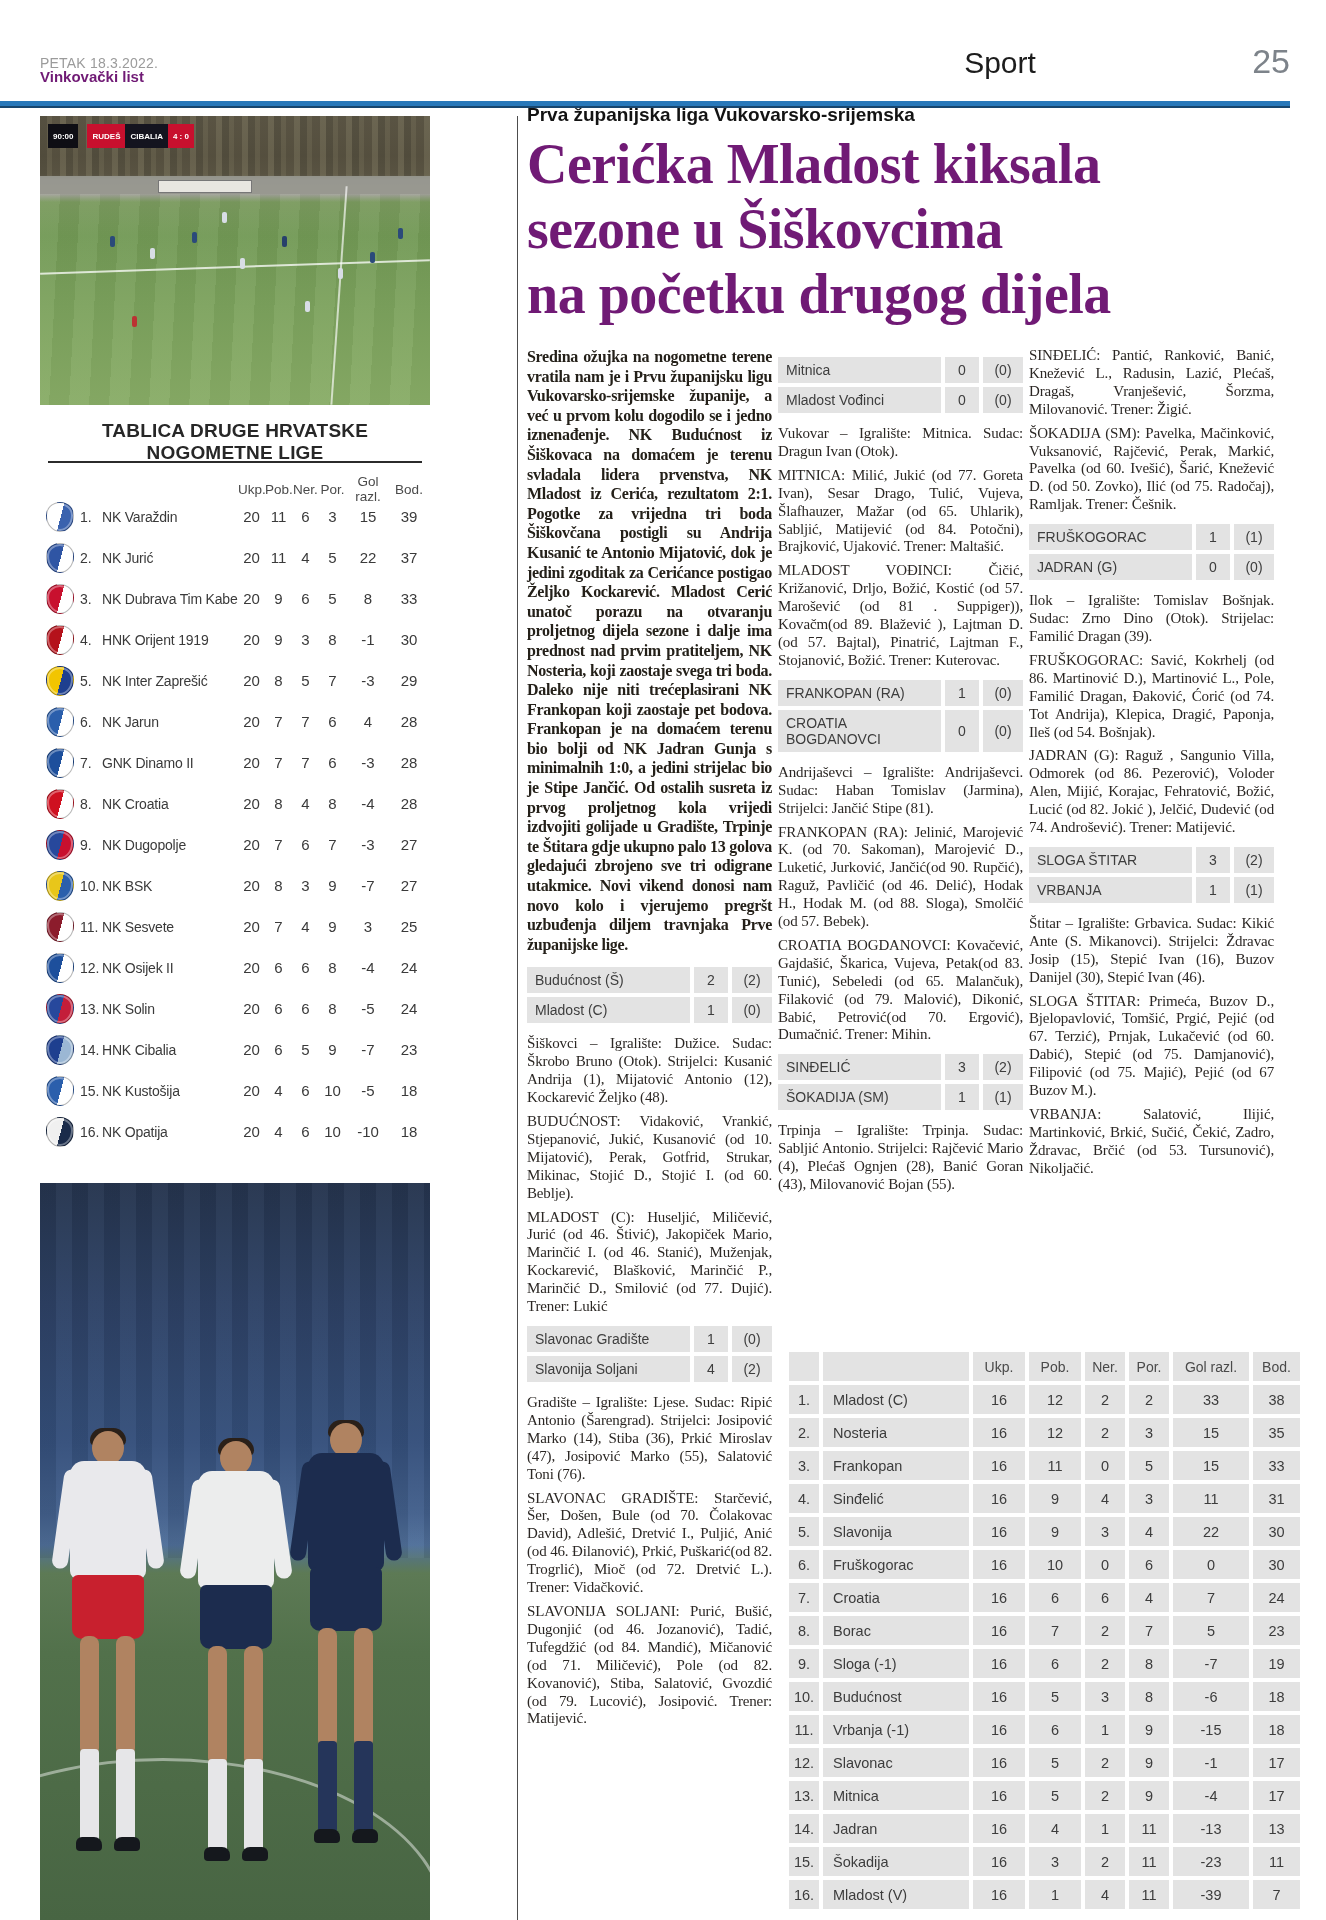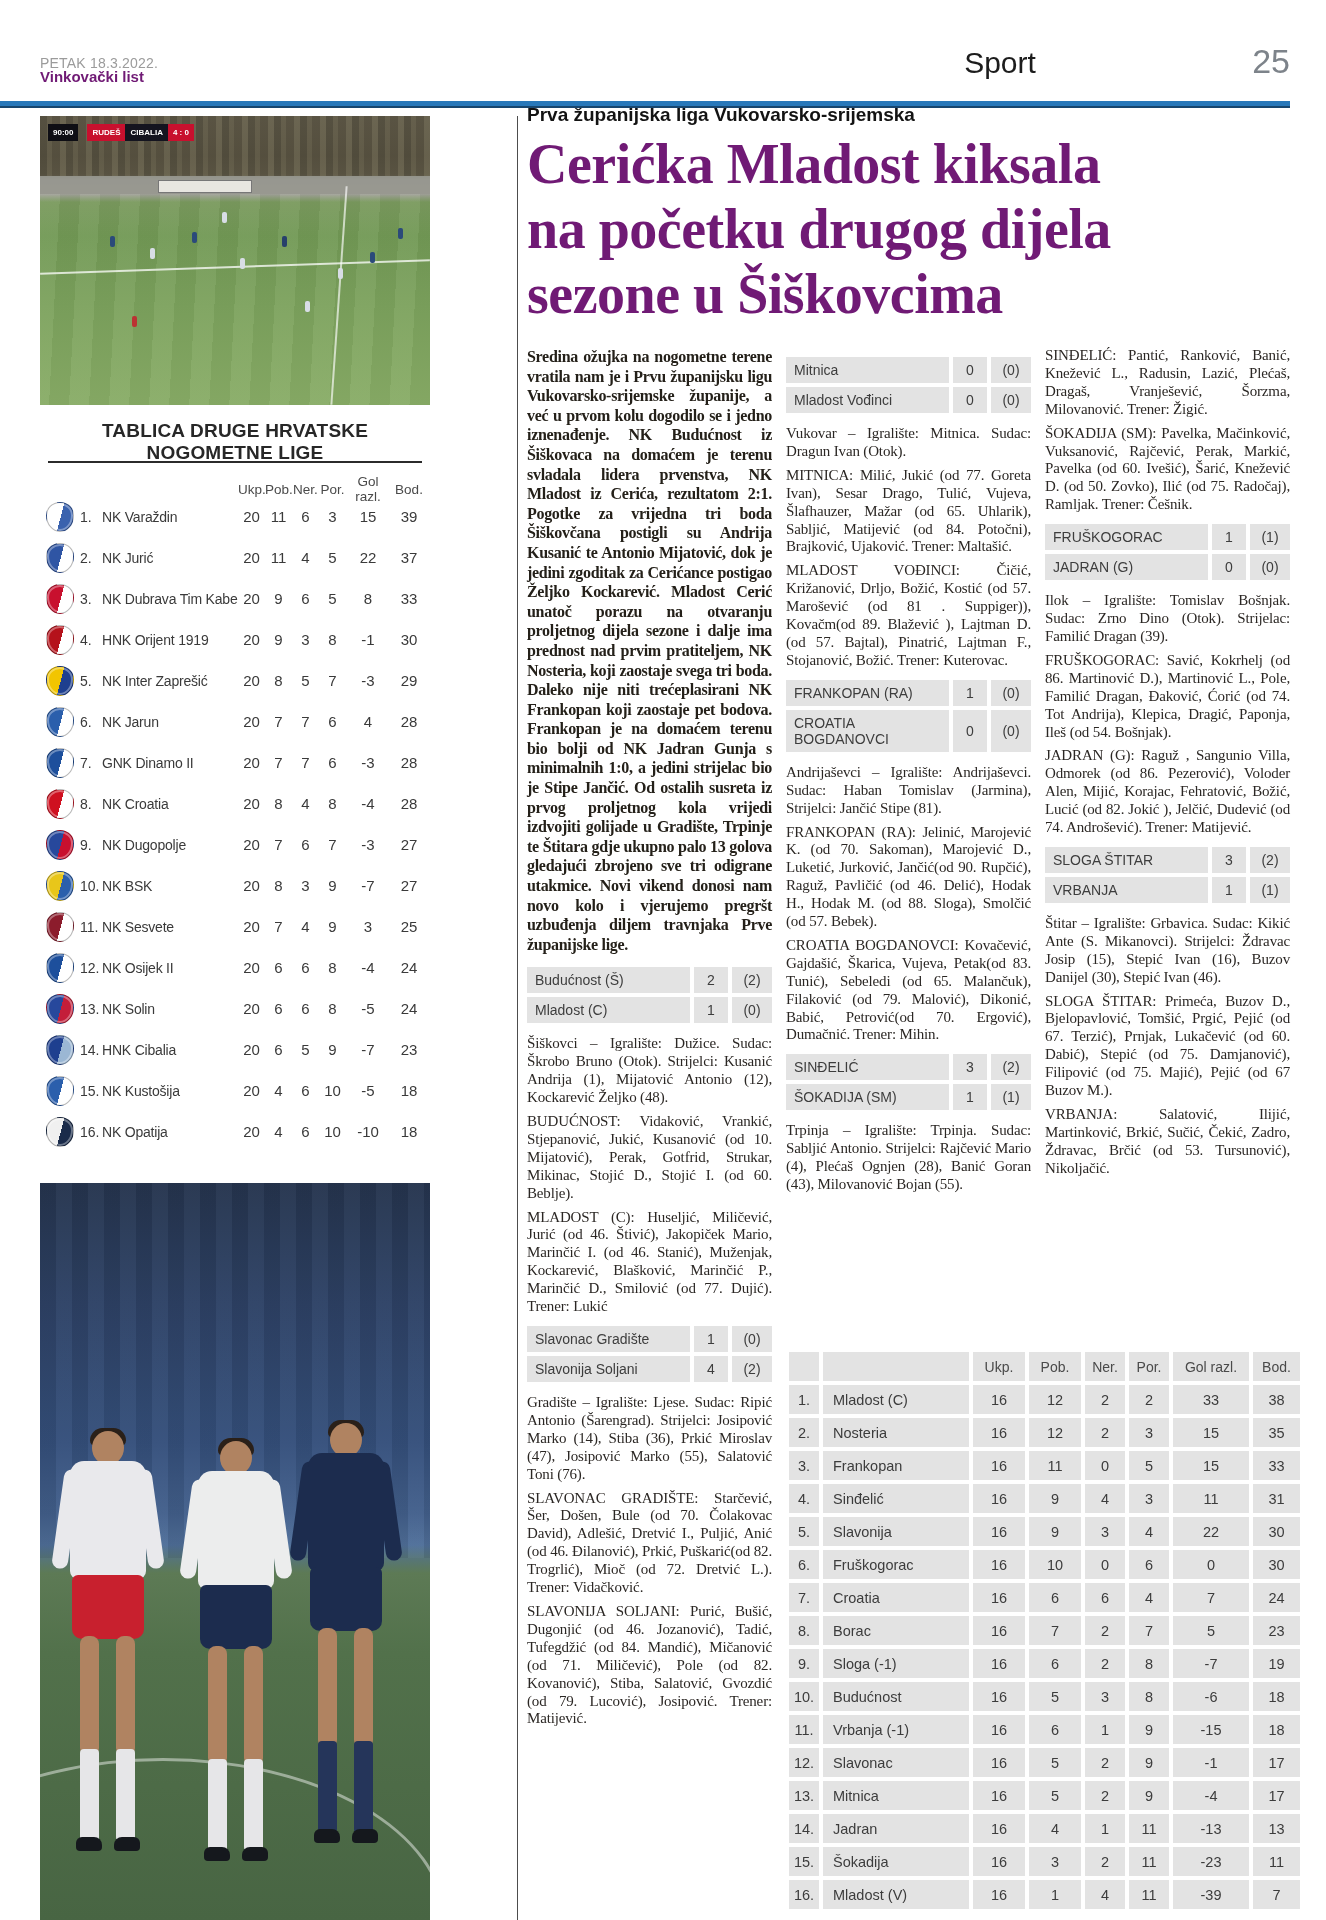--- a/index.html
+++ b/index.html
@@ -20,21 +20,21 @@
       #7a9a5e 86px,#729955 120px,#7ca25d 190px,#88ac66 289px);}
   .pt-trees{left:0;top:0;width:390px;height:60px;opacity:.8;
     background:repeating-linear-gradient(90deg,#4f4a3b 0 7px,#635d4a 7px 12px,#544e3e 12px 20px,#6a6450 20px 26px);}
   .pt-stand{left:0;top:60px;width:390px;height:18px;background:#97978f;opacity:.9;}
   .pt-banner{left:118px;top:64px;width:92px;height:11px;background:#e8e6e0;border:1px solid #777;}
   .pt-mow{left:0;top:78px;width:390px;height:211px;opacity:.45;
     background:repeating-linear-gradient(93deg,rgba(255,255,255,.10) 0 20px,rgba(0,0,0,.07) 20px 40px);}
   .pt-line-h{left:0;top:150px;width:390px;height:2px;background:rgba(255,255,255,.75);transform:rotate(-2deg);}
   .pt-line-v{left:298px;top:70px;width:2px;height:219px;background:rgba(255,255,255,.65);transform:rotate(4deg);}
   .dotplayer{position:absolute;width:5px;height:11px;border-radius:2px;}
-  .scoreboard{left:8px;top:8px;height:17px;display:flex;align-items:stretch;font-size:8px;font-weight:700;color:#fff;}
+  .scoreboard{left:8px;top:8px;height:24px;display:flex;align-items:stretch;font-size:8px;font-weight:700;color:#fff;}
   .scoreboard span{display:flex;align-items:center;padding:0 5px;}
   .sb-clock{background:#0e0e14;}
   .sb-home{background:#c8102e;margin-left:9px;}
   .sb-away{background:#14141f;}
   .sb-score{background:#c8102e;}
 
   .lt-title{left:40px;top:420px;width:390px;text-align:center;font-size:19px;font-weight:700;color:#272727;letter-spacing:.2px;}
   .lt-rule{left:48px;top:461px;width:374px;height:2px;background:#2b2b2b;}
   .lt-head{left:40px;top:474px;width:390px;display:flex;align-items:center;font-size:13.5px;color:#4a4a4a;}
   .lt-rows{left:40px;top:496px;width:390px;}
@@ -68,21 +68,21 @@
   .p-sock.r{left:62px;top:318px;width:19px;height:92px;border-radius:4px;background:var(--sock);}
   .p-shoe.l{left:22px;top:406px;width:26px;height:14px;border-radius:6px 8px 4px 4px;background:#15181d;}
   .p-shoe.r{left:60px;top:406px;width:26px;height:14px;border-radius:8px 6px 4px 4px;background:#15181d;}
 
   .vrule{left:517px;top:116px;width:1px;height:1804px;background:#4d4d4d;}
 
   
   .kicker{left:527px;top:104px;width:763px;font-size:19px;font-weight:700;color:#131313;}
   .headline{left:527px;top:132px;width:770px;font-family:"Liberation Serif","DejaVu Serif",serif;
             font-weight:700;font-size:56px;line-height:65px;color:#701a75;letter-spacing:-.5px;}
-  .cols{left:527px;top:340px;width:763px;display:flex;gap:14px;align-items:flex-start;}
+  .cols{left:527px;top:340px;width:763px;display:flex;gap:6px;align-items:flex-start;}
   .col{width:245px;flex:0 0 auto;padding-top:7px;}
   .para{font-family:"Liberation Serif","DejaVu Serif",serif;font-size:15px;line-height:17.9px;
         text-align:justify;letter-spacing:-.15px;color:#2b2724;margin:0 0 6px 0;}
   .para.lead{font-size:16px;line-height:19.6px;font-weight:700;letter-spacing:-.3px;margin-bottom:13px;color:#242019;}
   .scorebox{margin:10px 0 12px 0;}
   .score-row{display:flex;gap:4px;margin-bottom:4px;}
   .score-row span{background:#e3e3e3;color:#3d3d3d;font-size:14px;display:flex;align-items:center;}
   .sc-name{flex:1 1 auto;padding:5px 8px;}
   .sc-val{flex:0 0 34px;justify-content:center;}
   .sc-half{flex:0 0 40px;justify-content:center;}
@@ -392,22 +392,22 @@
       <div class="p-shoe l"></div>
       <div class="p-shoe r"></div>
   </div>
 </div>
 
 <div class="abs vrule"></div>
 
 <div class="abs kicker">Prva županijska liga Vukovarsko-srijemska</div>
 <div class="abs headline">
   <div>Cerićka Mladost kiksala</div>
+  <div>sezone u Šiškovcima</div>
   <div>na početku drugog dijela</div>
-  <div>sezone u Šiškovcima</div>
 </div>
 <div class="abs cols" id="cols">
     <div class="col">
       <div class="para lead">Sredina ožujka na nogometne terene vratila nam je i Prvu županijsku ligu Vukovarsko-srijemske županije, a već u prvom kolu dogodilo se i jedno iznenađenje. NK Budućnost iz Šiškovaca na domaćem je terenu svladala lidera prvenstva, NK Mladost iz Cerića, rezultatom 2:1. Pogotke za vrijedna tri boda Šiškovčana postigli su Andrija Kusanić te Antonio Mijatović, dok je jedini zgoditak za Cerićance postigao Željko Kockarević. Mladost Cerić unatoč porazu na otvaranju proljetnog dijela sezone i dalje ima prednost nad prvim pratiteljem, NK Nosteria, koji zaostaje svega tri boda. Daleko nije niti trećeplasirani NK Frankopan koji zaostaje pet bodova. Frankopan je na domaćem terenu bio bolji od NK Jadran Gunja s minimalnih 1:0, a jedini strijelac bio je Stipe Jančić. Od ostalih susreta iz prvog proljetnog kola vrijedi izdvojiti golijade u Gradište, Trpinje te Štitara gdje ukupno palo 13 golova gledajući zbrojeno sve tri odigrane utakmice. Novi vikend donosi nam novo kolo i vjerujemo pregršt uzbuđenja diljem travnjaka Prve županijske lige.</div>
       <div class="scorebox">
         <div class="score-row">
           <span class="sc-name">Budućnost (Š)</span>
           <span class="sc-val">2</span>
           <span class="sc-half">(2)</span>
         </div>

